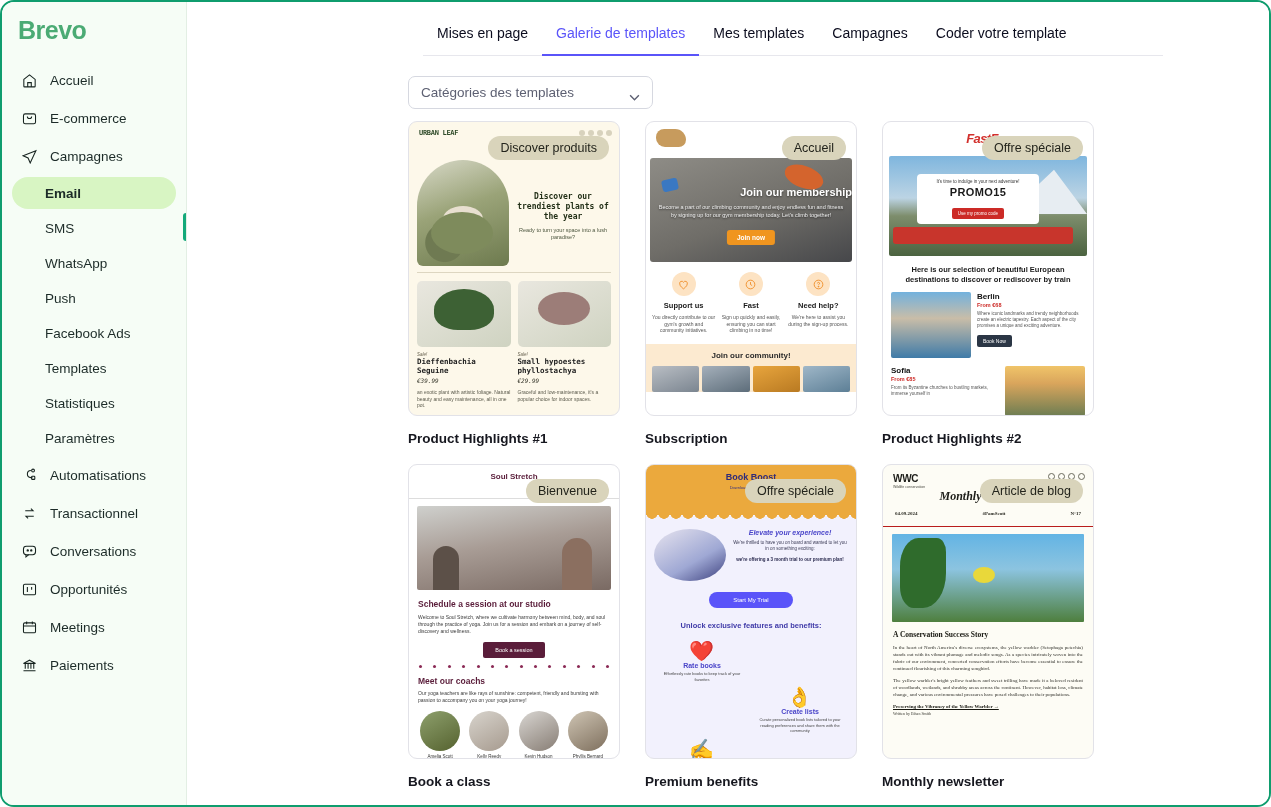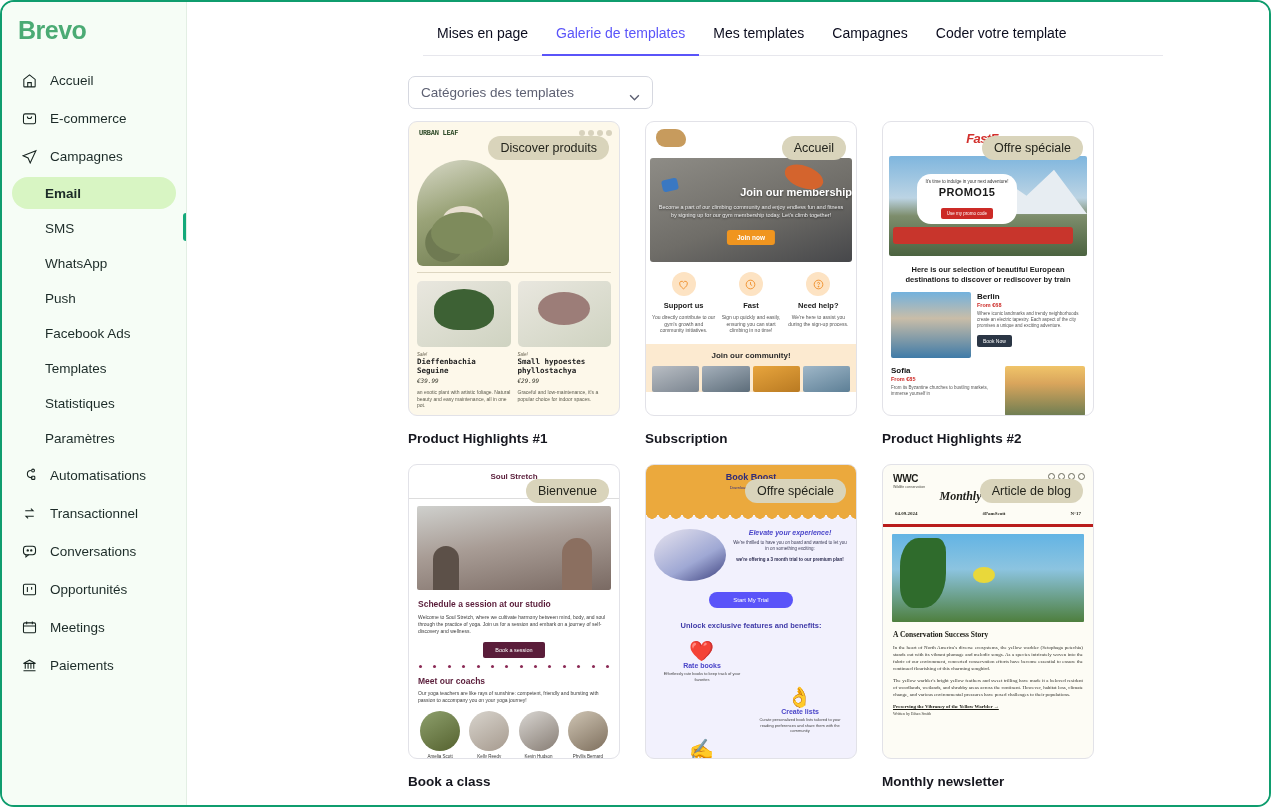--- a/index.html
+++ b/index.html
@@ -221,21 +221,21 @@
   .c2-thumbs i { flex: 1; height: 26px; display:block; border-radius: 2px; }
 
   
   .c3 { background: #fff; }
   .c3-head { height: 34px; position: relative; }
   .c3-logo { position: absolute; left: 50%; transform: translateX(-50%); top: 9px; font-size: 13px; font-weight: 700; font-style: italic; color: #d2302c; letter-spacing: -0.6px; }
   .c3-hero { margin: 0 6px; height: 100px; border-radius: 2px; position: relative; overflow: hidden;
     background: linear-gradient(180deg,#7fb6de 0%,#bcd4e4 42%,#7d8d6c 60%,#4b6340 100%); }
   .c3-hero .mt { position: absolute; right: 0; top: 10px; width: 110px; height: 48px; background: #e7edf2; clip-path: polygon(0 100%, 25% 30%, 45% 62%, 70% 8%, 100% 100%); }
   .c3-hero .tr { position: absolute; left: 4px; bottom: 12px; width: 180px; height: 17px; background: #c8352c; border-radius: 3px; }
-  .c3-promo { position: absolute; left: 28px; top: 18px; width: 100px; background: #fff; text-align: center; padding: 5px 4px; border-radius: 14px; }
+  .c3-promo { position: absolute; left: 28px; top: 18px; width: 122px; background: #fff; text-align: center; padding: 5px 4px; border-radius: 4px; }
   .c3-promo .s { font-size: 4.5px; color: #333; }
   .c3-promo .c { font-size: 11px; font-weight: 700; color: #1a1a1a; letter-spacing: 0.4px; margin: 2px 0 3px 0; }
   .c3-promo .b { background: #cc2a26; color: #fff; font-size: 4.5px; padding: 3px 6px; border-radius: 2px; display: inline-block; }
   .c3-h { font-size: 7.5px; font-weight: 700; color: #1a1a1a; text-align: center; line-height: 10px; padding: 9px 12px 7px 12px; }
   .c3-dest { display: flex; gap: 6px; padding: 0 8px; }
   .c3-dimg { width: 80px; height: 66px; border-radius: 2px; background: linear-gradient(180deg,#72b1dd 0%,#c9bda8 40%,#3f7ba8 100%); }
   .c3-dtxt { flex: 1; }
   .c3-dn { font-size: 8px; font-weight: 700; color: #111; }
   .c3-dp { font-size: 5.5px; font-weight: 700; color: #cc2a26; margin-top: 1px; }
   .c3-dd { font-size: 4.5px; color: #555; line-height: 6px; margin-top: 3px; }
@@ -278,21 +278,21 @@
   .c5-btn { display: block; width: 84px; margin: 11px auto 0 auto; background: #5a54f9; color: #fff; font-size: 6px; text-align: center; padding: 5px 0; border-radius: 9px; }
   .c5-h { text-align: center; font-size: 7.5px; font-weight: 700; color: #3f3aa8; margin-top: 13px; }
   .c5-ben { padding: 6px 10px 0 10px; }
   .c5-row { display: flex; align-items: center; gap: 6px; margin-top: 4px; }
   .c5-emo { font-size: 20px; line-height: 22px; }
   .c5-bt { font-size: 7px; font-weight: 700; color: #4a45c9; text-align: center; }
   .c5-bp { font-size: 4px; color: #444; line-height: 5.5px; text-align: center; margin-top: 2px; }
 
   
   .c6 { background: #fdfcf5; }
-  .c6-head { height: 62px; position: relative; border-bottom: 3px solid #b91c1c; }
+  .c6-head { height: 62px; position: relative; border-bottom: 1px solid #b91c1c; }
   .c6-logo { position: absolute; left: 10px; top: 8px; font-size: 10px; font-weight: 700; color: #1c1c18; letter-spacing: -0.3px; }
   .c6-logosub { position: absolute; left: 10px; top: 20px; font-size: 3.5px; color: #4a4a42; }
   .c6-socials { position: absolute; right: 8px; top: 8px; display: flex; gap: 3px; }
   .c6-socials i { width: 7px; height: 7px; border-radius: 50%; border: 1px solid #6b6a5c; display: block; }
   .c6-title { text-align: center; padding-top: 24px; font-family: "Liberation Serif", serif; font-style: italic; font-size: 12px; font-weight: 700; color: #1c1c18; }
   .c6-meta { display: flex; justify-content: space-between; padding: 7px 12px 0 12px; font-family: "Liberation Serif", serif; font-size: 5px; font-weight: 700; color: #2a2a22; }
   .c6-img { margin: 7px 9px 0 9px; height: 88px; border-radius: 1px; background: linear-gradient(180deg,#63b4e4 0%,#8cc4e0 40%,#4e7f3e 100%); position: relative; overflow: hidden; }
   .c6-img:after { content:""; position: absolute; left: 42%; top: 38%; width: 22px; height: 16px; border-radius: 50%; background: #e9d83a; }
   .c6-img:before { content:""; position: absolute; left: 4%; top: 4%; width: 46px; height: 70px; background: #2f6b2c; border-radius: 40% 20% 50% 30%; }
   .c6-h { font-family: "Liberation Serif", serif; font-size: 7.5px; font-weight: 700; color: #16160f; padding: 8px 10px 0 10px; }
@@ -459,20 +459,24 @@
             <div class="c1-logo">URBAN LEAF</div>
             <div class="c1-dots">
                 <i></i>
                 <i></i>
                 <i></i>
                 <i></i>
               </div>
           </div>
           <div class="c1-hero">
             <div class="c1-img"></div>
+            <div class="c1-copy">
+              <div class="c1-h">Discover our trendiest plants of the year</div>
+              <div class="c1-p">Ready to turn your space into a lush paradise?</div>
+            </div>
           </div>
           <div class="c1-rule"></div>
           <div class="c1-prods">
             <div class="c1-prod">
               <div class="c1-pimg a"></div>
               <div class="c1-sale">Sale!</div>
               <div class="c1-name">Dieffenbachia Seguine</div>
               <div class="c1-price">€39.99</div>
               <div class="c1-desc">an exotic plant with artistic foliage. Natural beauty and easy maintenance, all in one pot.</div>
             </div>
@@ -667,20 +671,21 @@
             </div>
             <div class="c5-row">
               <div style="flex:1">
                 <div class="c5-emo" style="text-align:center">✍️</div>
 
               </div>
               <div style="flex:1"></div>
             </div>
           </div>
         </div>
+        <div class="card-title">Premium benefits</div>
       </div>
 
       <div class="card-wrap">
         <div class="card c6">
           <div class="pill">Article de blog</div>
           <div class="c6-head">
             <div class="c6-logo">WWC</div>
             <div class="c6-logosub">Wildlife conservation</div>
             <div class="c6-socials">
                 <i></i>

